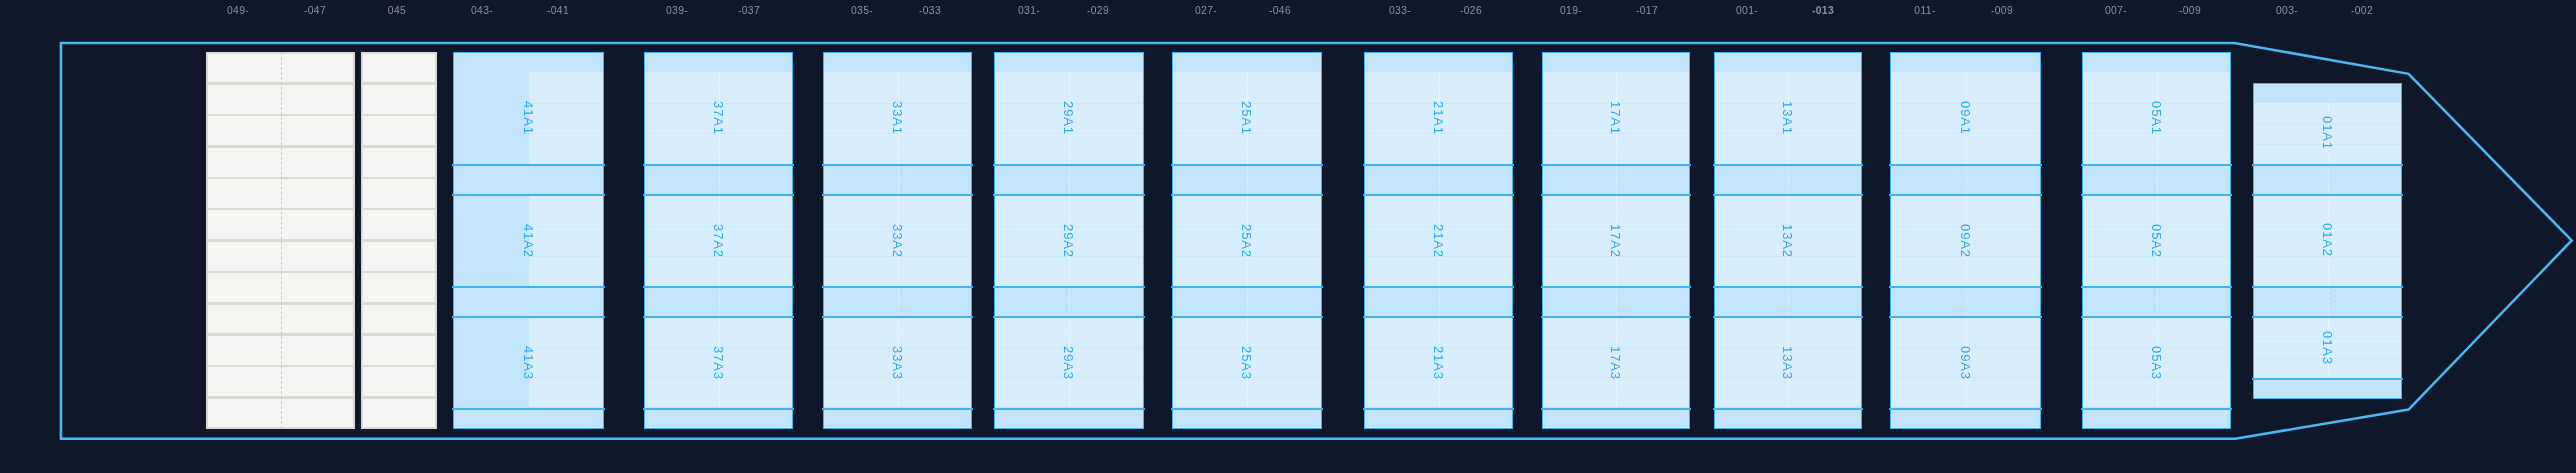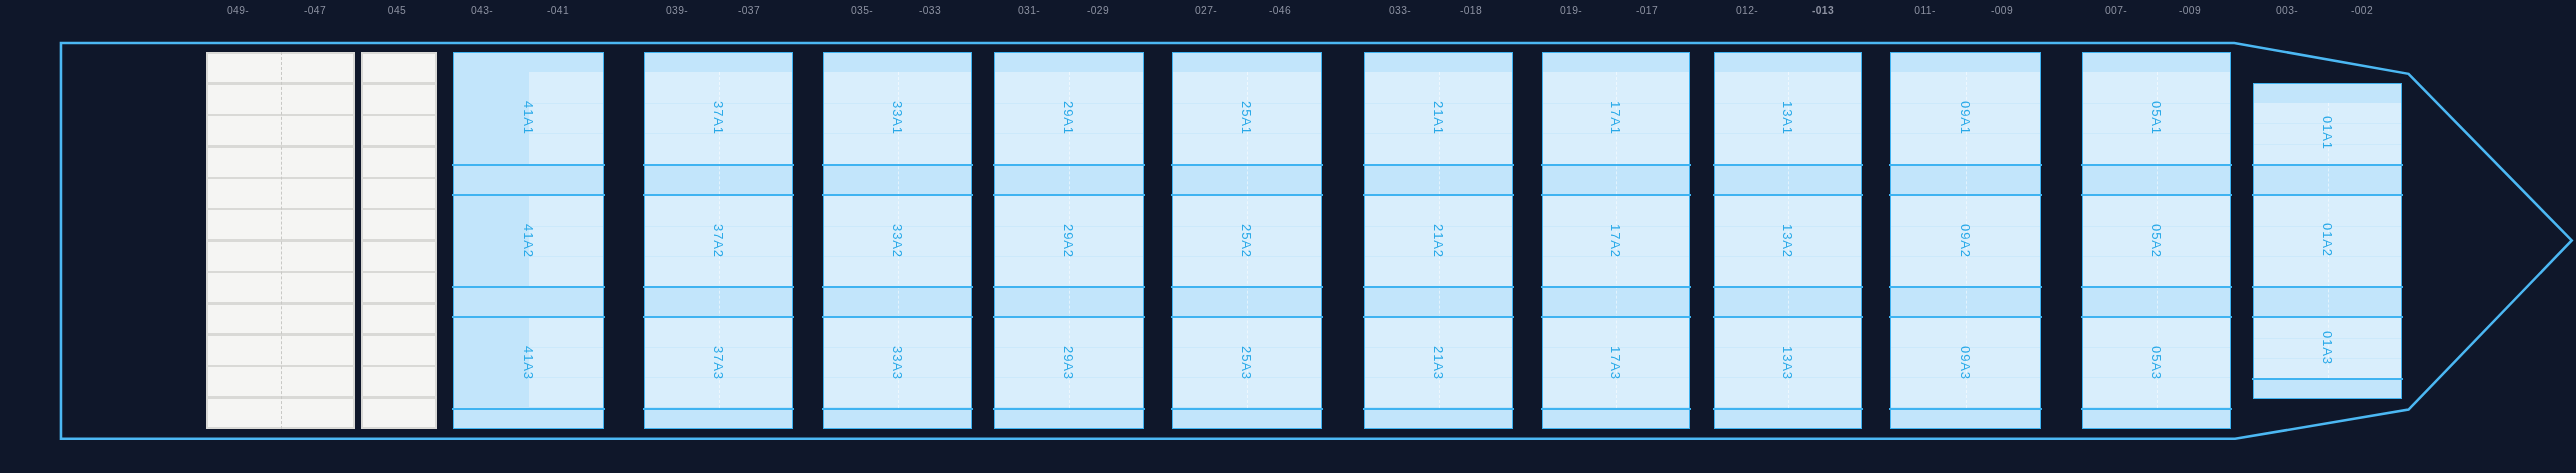--- a/index.html
+++ b/index.html
@@ -37,24 +37,24 @@
       <div class="ruler-label" style="left: 558px; color: rgb(141, 146, 162);">-041</div>
       <div class="ruler-label" style="left: 677px; color: rgb(141, 146, 162);">039-</div>
       <div class="ruler-label" style="left: 749px; color: rgb(141, 146, 162);">-037</div>
       <div class="ruler-label" style="left: 862px; color: rgb(141, 146, 162);">035-</div>
       <div class="ruler-label" style="left: 930px; color: rgb(141, 146, 162);">-033</div>
       <div class="ruler-label" style="left: 1029px; color: rgb(141, 146, 162);">031-</div>
       <div class="ruler-label" style="left: 1098px; color: rgb(141, 146, 162);">-029</div>
       <div class="ruler-label" style="left: 1206px; color: rgb(141, 146, 162);">027-</div>
       <div class="ruler-label" style="left: 1280px; color: rgb(141, 146, 162);">-046</div>
       <div class="ruler-label" style="left: 1400px; color: rgb(141, 146, 162);">033-</div>
-      <div class="ruler-label" style="left: 1471px; color: rgb(141, 146, 162);">-018</div>
+      <div class="ruler-label" style="left: 1471px; color: rgb(141, 146, 162);">-026</div>
       <div class="ruler-label" style="left: 1571px; color: rgb(141, 146, 162);">019-</div>
       <div class="ruler-label" style="left: 1647px; color: rgb(141, 146, 162);">-017</div>
-      <div class="ruler-label" style="left: 1747px; color: rgb(141, 146, 162);">012-</div>
+      <div class="ruler-label" style="left: 1747px; color: rgb(141, 146, 162);">001-</div>
       <div class="ruler-label" style="left: 1823px; color: rgb(141, 146, 162); font-weight: bold;">-013</div>
       <div class="ruler-label" style="left: 1925px; color: rgb(141, 146, 162);">011-</div>
       <div class="ruler-label" style="left: 2002px; color: rgb(141, 146, 162);">-009</div>
       <div class="ruler-label" style="left: 2116px; color: rgb(141, 146, 162);">007-</div>
       <div class="ruler-label" style="left: 2190px; color: rgb(141, 146, 162);">-009</div>
       <div class="ruler-label" style="left: 2287px; color: rgb(141, 146, 162);">003-</div>
       <div class="ruler-label" style="left: 2362px; color: rgb(141, 146, 162);">-002</div>
     </div>
   <div id="holds">
       <div class="hold-section" style="left: 206px; width: 149px; background: rgb(217, 217, 214);">

